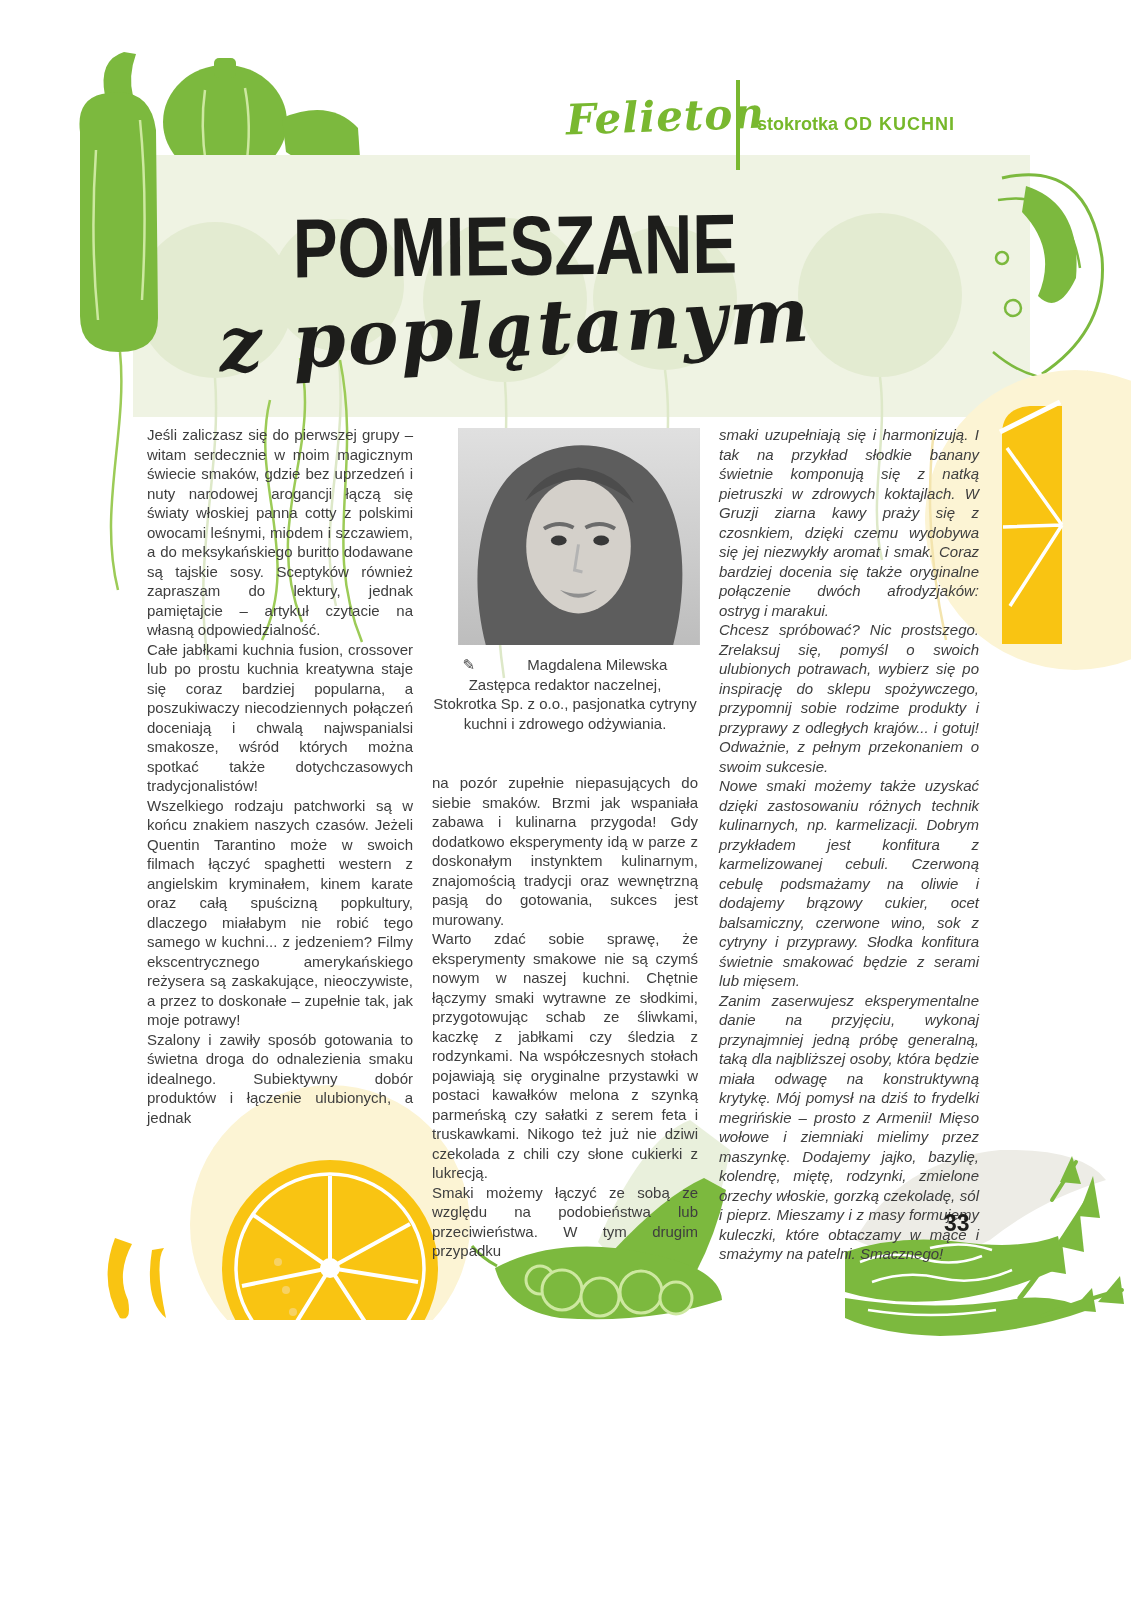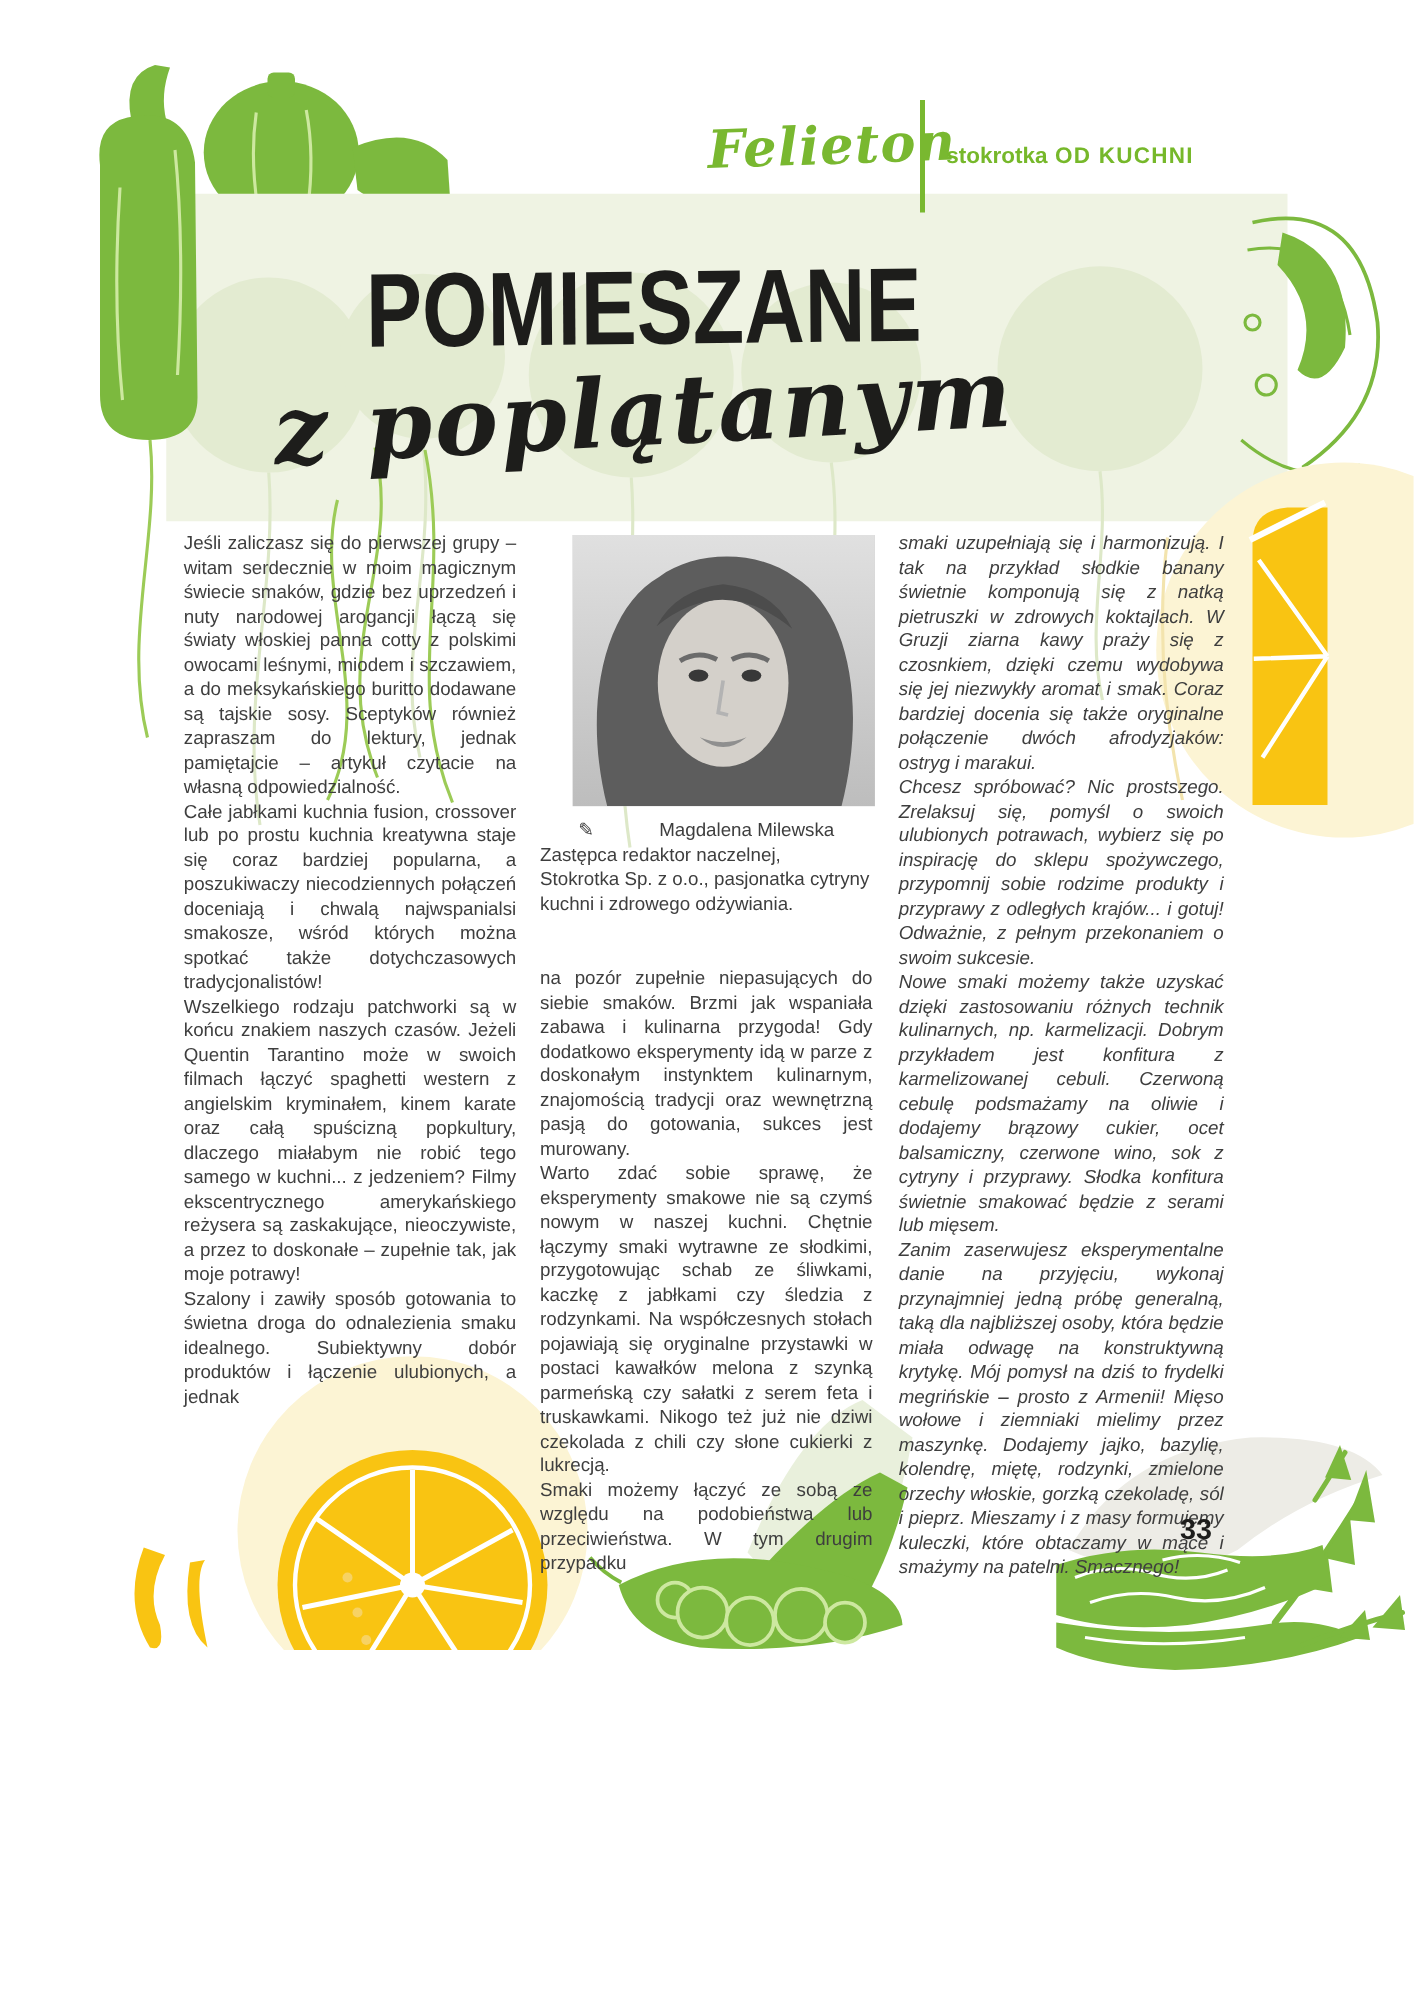--- a/index.html
+++ b/index.html
@@ -28,21 +28,21 @@
     font-size:76px;color:#1d1d1b;transform:rotate(-3deg);line-height:1.1;letter-spacing:2px;
   }
   .col{position:absolute;top:425px;z-index:2;font-size:15px;line-height:19.5px;text-align:justify;}
   .col p{margin:0;}
   #col1{left:147px;width:266px;}
   #col2{left:432px;width:266px;}
   #col3{left:719px;width:260px;font-style:italic;}
   .photo{width:242px;height:217px;margin:3px 0 10px 26px;overflow:hidden;background:#d4d4d4;}
   .caption{text-align:center;line-height:19.5px;}
   .caption .name{font-weight:normal;margin-left:48px;}
-  .caption-lines div{text-align:left;}
+  .caption-lines div{text-align:center;}
   .col2-text{margin-top:40px;}
   .pagenum{position:absolute;left:944px;top:1210px;z-index:3;font-size:23px;font-weight:bold;color:#1d1d1b;}
 </style>
 </head>
 <body>
 
 <div class="page">
 
   <svg class="deco" viewBox="0 0 1131 1600" aria-hidden="true">
     <defs>

